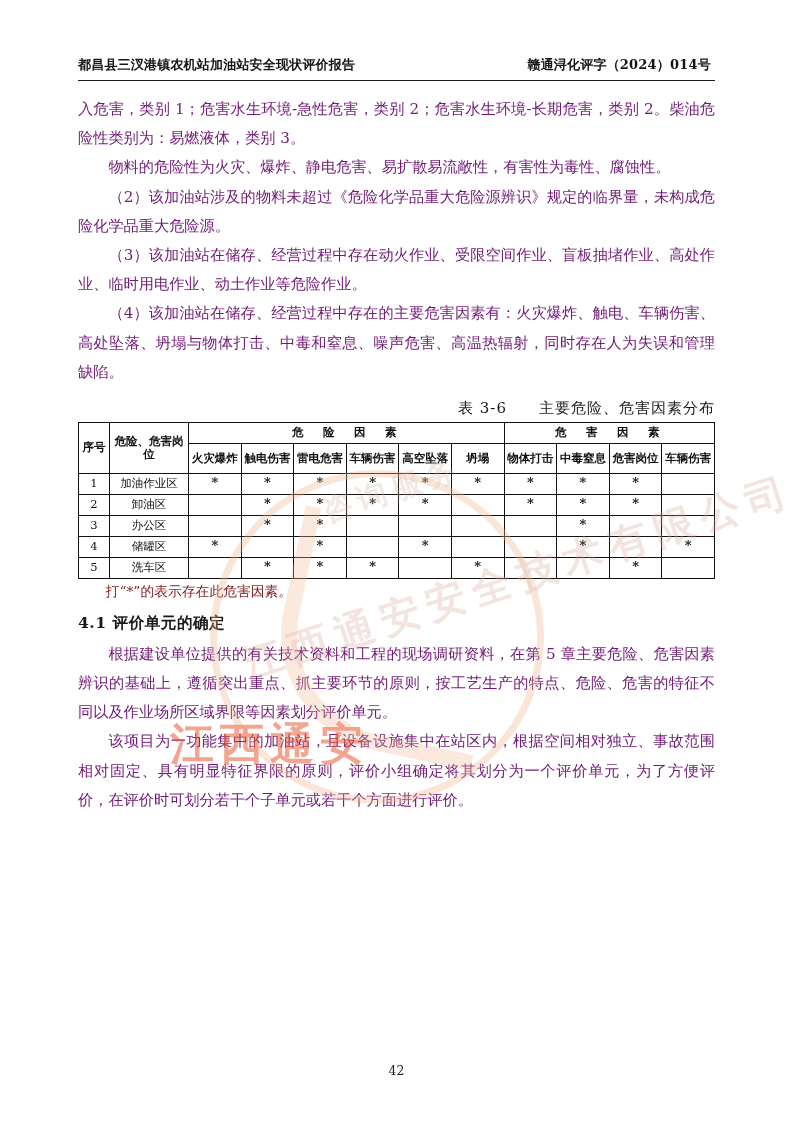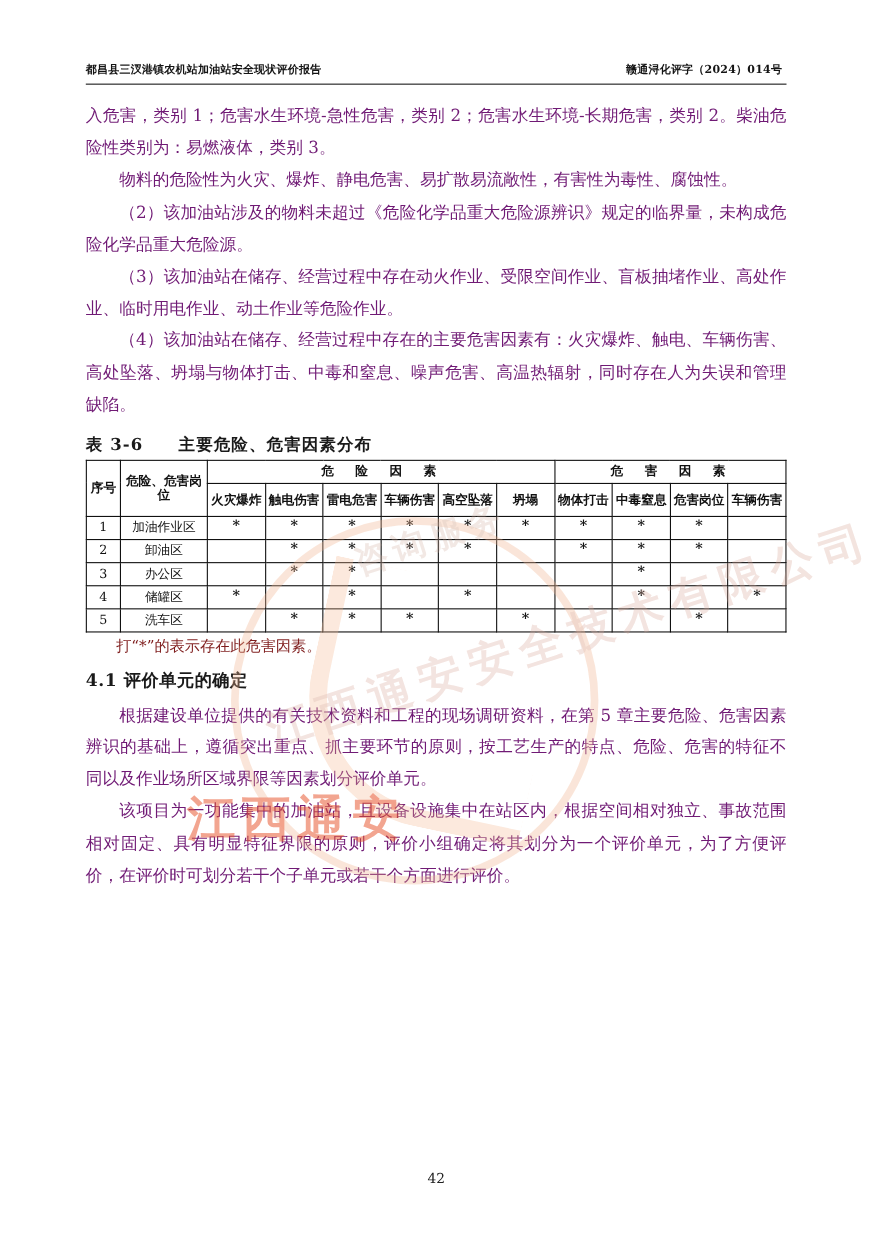--- a/index.html
+++ b/index.html
@@ -22,21 +22,21 @@
     height: 1122px;
     box-sizing: border-box;
     padding: 56px 78px 40px 78px;
   }
 
   
   .header {
     display: flex;
     justify-content: space-between;
     align-items: flex-end;
-    font-size: 10px;
+    font-size: 13px;
     font-weight: bold;
     color: #141414;
     padding-bottom: 6px;
     letter-spacing: 0.2px;
   }
   .header .h-left { white-space: nowrap; }
   .header .h-right { white-space: nowrap; padding-right: 4px; }
   .header-rule {
     border-bottom: 1.6px solid #1a1a1a;
     margin: 0 0 14px 0;
@@ -47,23 +47,23 @@
     font-size: 15.2px;
     line-height: 1.92;
     text-align: justify;
     color: #701a75;
   }
   .p { margin: 0 0 0 0; }
   .p.indent { text-indent: 2em; }
 
   
   .table-title {
-    text-align: left;
+    text-align: right;
     font-size: 15px;
-    font-weight: bold;
+    font-weight: normal;
     margin: 12px 0 4px 0;
     letter-spacing: 1px;
   }
   table.risk {
     border-collapse: collapse;
     width: 100%;
     table-layout: fixed;
     font-size: 11.5px;
     color: #111;
   }

